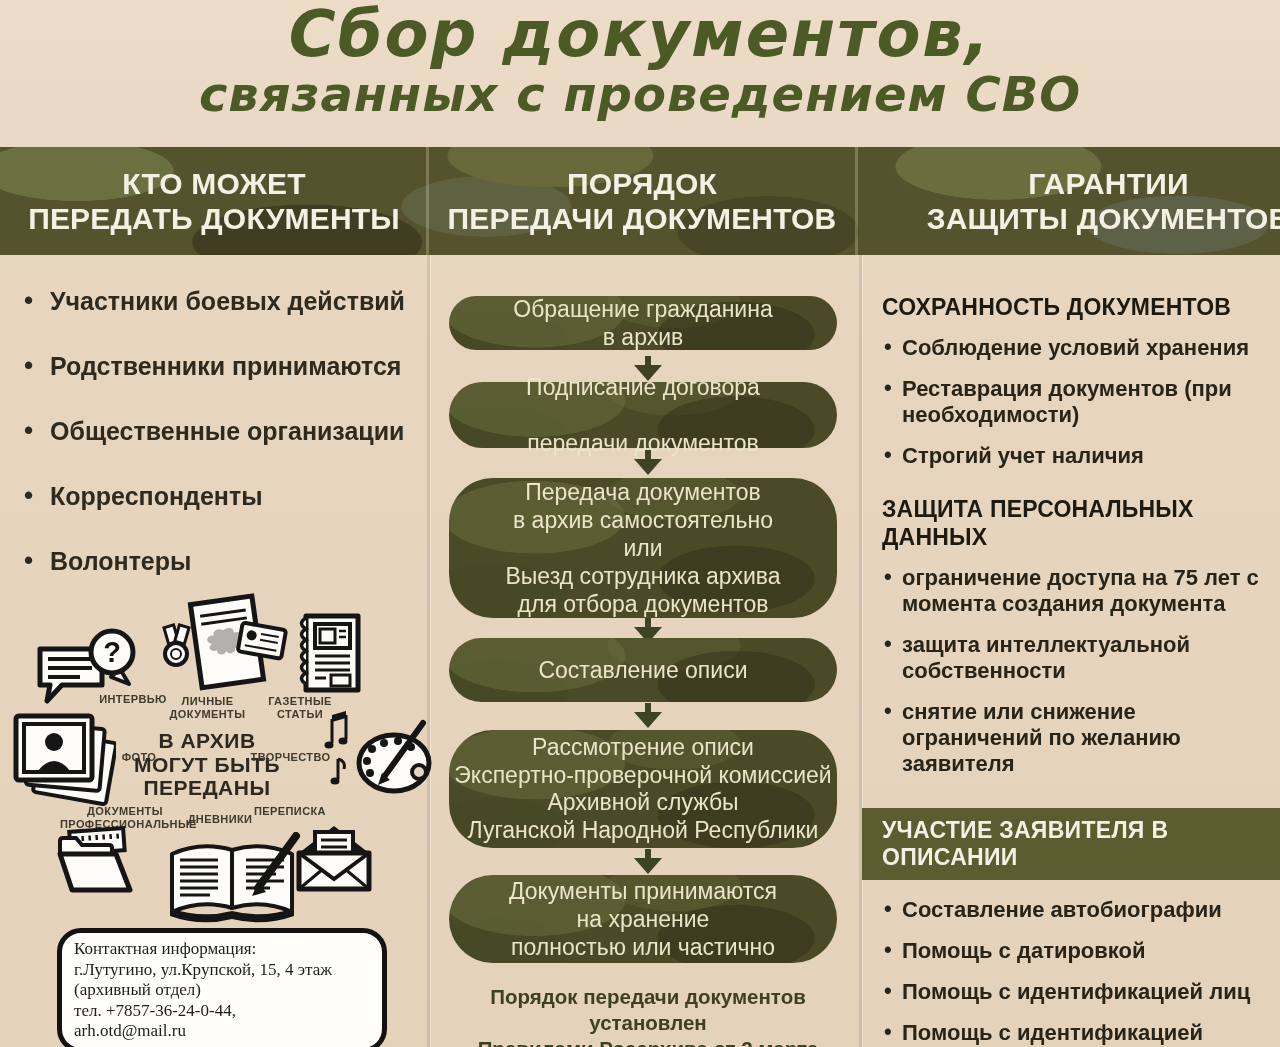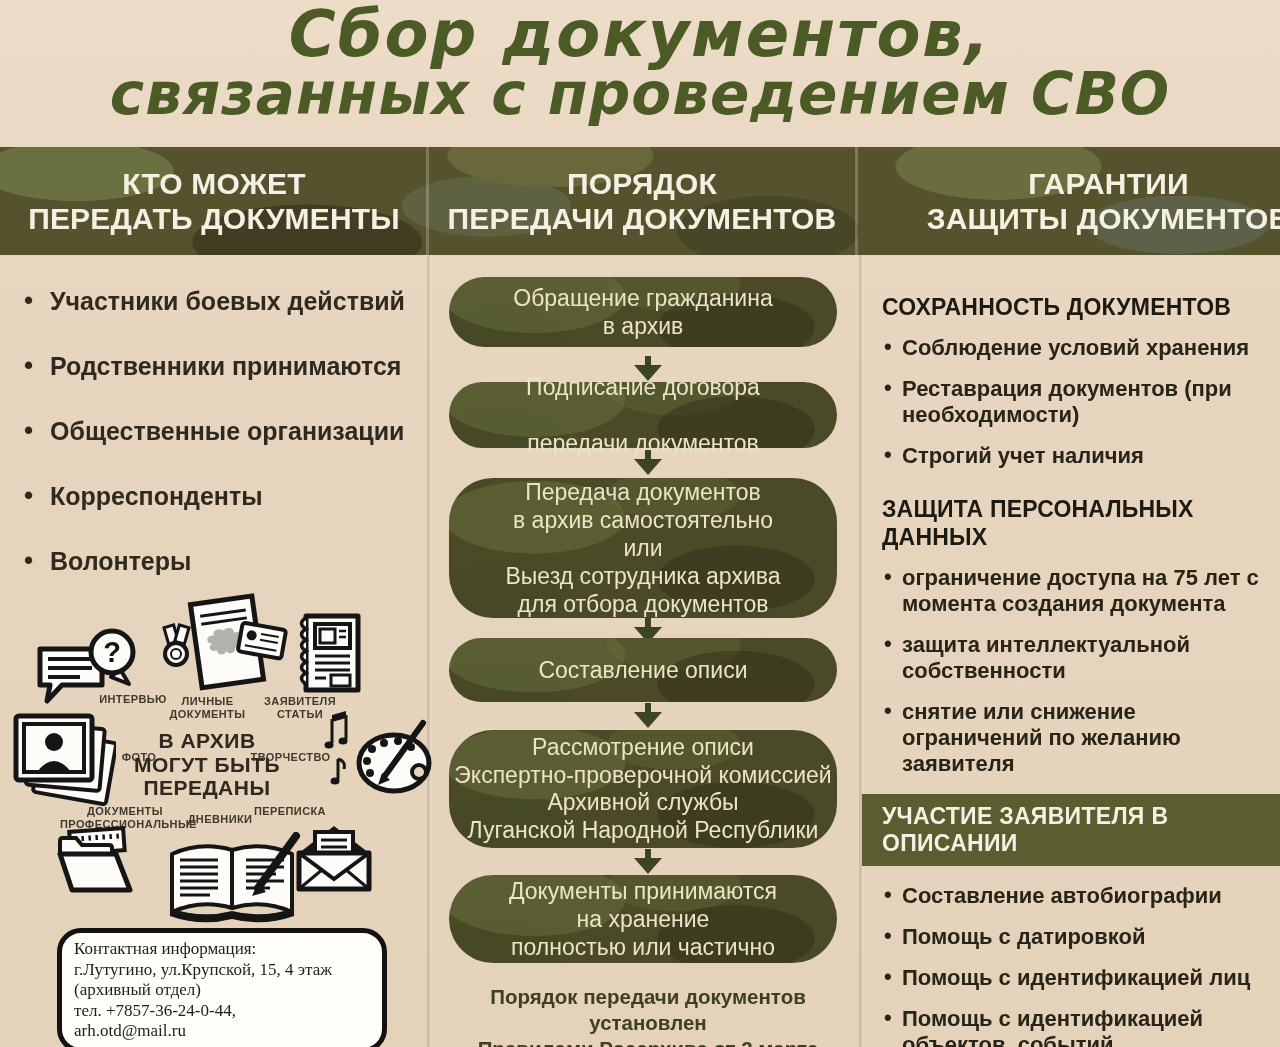--- a/index.html
+++ b/index.html
@@ -5,21 +5,21 @@
   html,body{margin:0;padding:0;background:#cfc3b0;}
   .poster{
     position:relative;width:1280px;height:1047px;overflow:hidden;
     background:linear-gradient(180deg,#ecdcc8 0%,#e7d5bf 30%,#e4d2bb 100%);
     font-family:"Liberation Sans",sans-serif;
   }
   
   .title{position:absolute;left:0;top:4px;width:1280px;text-align:center;color:#4c5a26;
     font-family:"DejaVu Sans",sans-serif;font-style:italic;font-weight:bold;line-height:60px;}
   .title .t1{font-size:64px;letter-spacing:2px;}
-  .title .t2{font-size:58px;letter-spacing:1px;font-style:italic;}
+  .title .t2{font-size:48px;letter-spacing:1px;font-style:italic;}
   
   .camo-band{position:absolute;left:0;top:147px;width:1280px;height:108px;
     background:
       radial-gradient(ellipse 160px 50px at 6% 22%, #6b7040 0 60%, transparent 61%),
       radial-gradient(ellipse 190px 62px at 24% 88%, #403d22 0 60%, transparent 61%),
       radial-gradient(ellipse 170px 52px at 43% 8%,  #68683a 0 60%, transparent 61%),
       radial-gradient(ellipse 150px 58px at 60% 78%, #474627 0 60%, transparent 61%),
       radial-gradient(ellipse 170px 55px at 78% 18%, #6a6d3e 0 60%, transparent 61%),
       radial-gradient(ellipse 150px 48px at 92% 72%, #5d6147 0 60%, transparent 61%),
       radial-gradient(ellipse 140px 50px at 38% 55%, #5e6240 0 60%, transparent 61%),
@@ -53,33 +53,33 @@
   
   .pill{position:absolute;left:449px;width:388px;border-radius:44px;
     display:flex;flex-direction:column;justify-content:center;text-align:center;
     color:#ece4c9;font-size:23px;line-height:28px;font-weight:500;
     background:
       radial-gradient(ellipse 150px 60px at 22% 28%, rgba(110,116,64,.45) 0 60%, transparent 61%),
       radial-gradient(ellipse 130px 55px at 74% 72%, rgba(50,46,26,.50) 0 60%, transparent 61%),
       radial-gradient(ellipse 110px 42px at 58% 12%, rgba(100,104,58,.38) 0 60%, transparent 61%),
       radial-gradient(ellipse 120px 52px at 12% 84%, rgba(66,70,36,.42) 0 60%, transparent 61%),
       #4a4b26;}
-  .pill-1{top:277px;height:70px;} .pill-2{top:382px;height:66px;gap:28px;} .pill-3{top:478px;height:140px;}
+  .pill-1{top:296px;height:54px;} .pill-2{top:382px;height:66px;gap:28px;} .pill-3{top:478px;height:140px;}
   .pill-4{top:638px;height:64px;} .pill-5{top:730px;height:118px;line-height:27.5px;} .pill-6{top:875px;height:88px;}
   .flow-arrow{position:absolute;left:631px;width:34px;}
   .fa-1{top:356px;} .fa-2{top:450px;} .fa-3{top:618px;} .fa-4{top:703px;} .fa-5{top:849px;}
   .footnote{position:absolute;left:452px;top:984px;width:392px;text-align:center;
     font-weight:600;font-size:20.5px;line-height:26px;color:#3e4026;}
   
   .col-right{position:absolute;left:862px;top:293px;width:418px;}
   .r-head{margin:0 8px 14px 20px;font-size:23px;line-height:28px;font-weight:800;color:#1d1a12;letter-spacing:.2px;}
   .r-head.mt{margin-top:26px;}
   .r-bullet{position:relative;margin:0 8px 15px 20px;padding-left:20px;font-size:22px;line-height:26px;font-weight:600;color:#282418;}
   .r-bullet::before{content:"•";position:absolute;left:2px;top:-1px;color:#282418;}
-  .r-bar{margin-top:17px;width:418px;background:#5b5d30;color:#f4f0e3;
+  .r-bar{margin-top:31px;width:418px;background:#5b5d30;color:#f4f0e3;
     font-size:23px;font-weight:800;letter-spacing:.3px;padding:9px 0 9px 20px;box-sizing:border-box;}
   .r-bar + .r-bullet{margin-top:17px;}
 </style>
 </head>
 <body>
 
 <div class="poster">
 
   <header class="title">
     <div class="t1">Сбор документов,</div>
@@ -163,21 +163,21 @@
       <line x1="25" y1="68" x2="36" y2="68" stroke="#151515" stroke-width="3"></line>
     </svg>
   </span>
 
   <span class="lbl" style="left:83px;top:693px;width:100px;">ИНТЕРВЬЮ</span>
   <span class="lbl" style="left:150px;top:695px;width:115px;">
     <span>ЛИЧНЫЕ</span><br>
     <span>ДОКУМЕНТЫ</span>
   </span>
   <span class="lbl" style="left:245px;top:695px;width:110px;">
-    <span>ЗАЯВИТЕЛЯ</span><br>
+    <span>ГАЗЕТНЫЕ</span><br>
     <span>СТАТЬИ</span>
   </span>
 
   <span class="icon" style="left:12px;top:710px;width:104px;height:96px;">
     <svg viewBox="0 0 104 96">
       <g transform="rotate(10 60 55)">
           <rect x="26" y="26" width="74" height="62" rx="3" fill="#fdfcf8" stroke="#151515" stroke-width="4"></rect>
         </g>
       <g transform="rotate(5 55 50)">
           <rect x="16" y="16" width="74" height="62" rx="3" fill="#fdfcf8" stroke="#151515" stroke-width="4"></rect>

